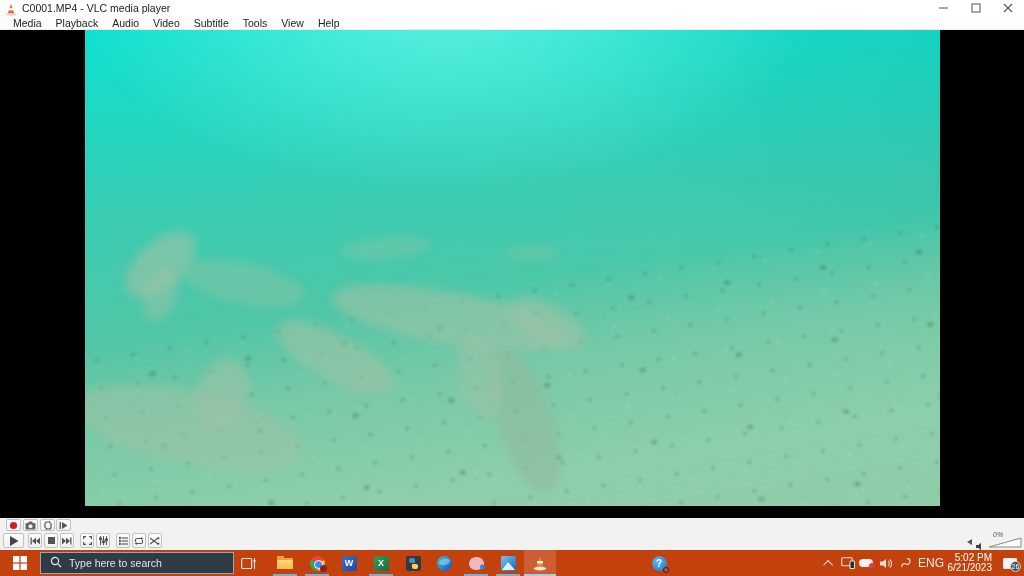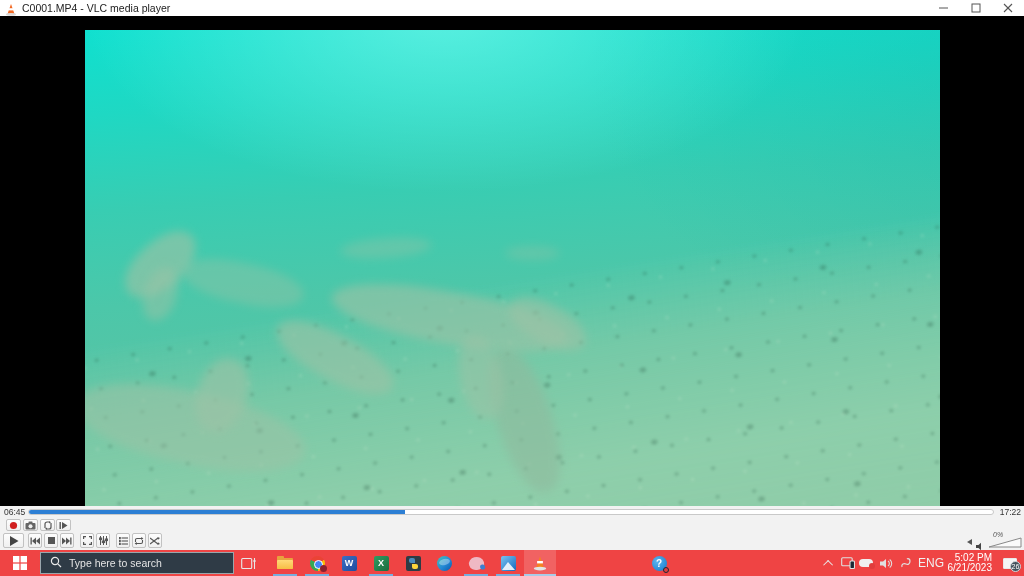--- a/index.html
+++ b/index.html
@@ -68,21 +68,21 @@
   .prv { left:28px; } .stp { left:44px; } .nxt { left:60px; }
   .fsc { left:80px; } .eqz { left:96px; }
   .pls { left:116px; } .lop { left:132px; } .shf { left:148px; }
   .ovfl { position:absolute; left:967px; top:21px; width:0; height:0; border-top:3px solid transparent; border-bottom:3px solid transparent; border-right:5px solid #555; }
   .spk { position:absolute; left:976px; top:19px; }
   .vol { position:absolute; left:988px; top:18px; width:34px; height:12px; }
   .vol svg { display:block; }
   .vol-label { position:absolute; left:5px; top:-5px; font-size:7px; color:#555; font-style:italic; }
 
   
-  .taskbar { position:absolute; left:0; top:550px; width:1024px; height:26px; background:#ef4444; color:#eee; }
+  .taskbar { position:absolute; left:0; top:550px; width:1024px; height:26px; background:#c2410c; color:#eee; }
   .tb { position:absolute; top:0; height:26px; display:flex; align-items:center; justify-content:center; }
   .startbtn { left:0; width:40px; }
   .searchbox { position:absolute; left:40px; top:2px; width:194px; height:22px; background:#2f3b46; border:1px solid #9aa6ac; display:flex; align-items:center; }
   .searchbox .mag { margin:0 7px 0 9px; }
   .searchbox .ph { font-size:10.5px; color:#e4e4e4; white-space:nowrap; }
   .taskview { left:234px; width:28px; }
   .appcell { position:absolute; top:0; width:32px; height:26px; display:flex; align-items:center; justify-content:center; }
   .appcell.open::after { content:""; position:absolute; left:4px; right:4px; bottom:0; height:2px; background:#76aedd; }
   .appcell.active { background:rgba(255,255,255,.16); }
   .appcell.active::after { left:0; right:0; background:#a8cce8; }
@@ -154,46 +154,49 @@
         </svg>
     </div>
     <div class="winbtn" style="left:992px">
       <svg width="10" height="10">
           <line x1="1" y1="1" x2="9" y2="9" stroke="#555" stroke-width="1.1"></line>
           <line x1="9" y1="1" x2="1" y2="9" stroke="#555" stroke-width="1.1"></line>
         </svg>
     </div>
   </div>
 
+  <div class="menubar">
+    <span>Media</span>
+    <span>Playback</span>
+    <span>Audio</span>
+    <span>Video</span>
+    <span>Subtitle</span>
+    <span>Tools</span>
+    <span>View</span>
+    <span>Help</span>
+  </div>
 
   <div class="videoarea">
     <div class="video">
       <div class="layer seafloor"></div>
       <div class="shark s-far1"></div>
       <div class="shark s-far2"></div>
       <div class="shark s-lbody"></div>
       <div class="shark s-lfin"></div>
       <div class="shark s-lfin2"></div>
       <div class="shark s-bbody"></div>
       <div class="shark s-bfin"></div>
       <div class="shark s-tail"></div>
       <div class="shark s-tail2"></div>
       <div class="shark s-body"></div>
       <div class="shark s-head"></div>
       <div class="shark s-fin"></div>
     </div>
   </div>
 
-  <div class="seekrow">
-    <span class="time left">06:45</span>
-    <div class="seek">
-      <div class="seek-fill" style="width: 39%; background: rgb(45, 127, 212);"></div>
-    </div>
-    <span class="time right">17:22</span>
-  </div>
 
   <div class="controls">
     <div class="rowA">
       <div class="cbtn rec">
         <svg width="9" height="9">
             <circle cx="4.5" cy="4.5" r="3.6" fill="#d01f1f"></circle>
           </svg>
       </div>
       <div class="cbtn cam">
         <svg width="11" height="9" viewBox="0 0 11 9">

